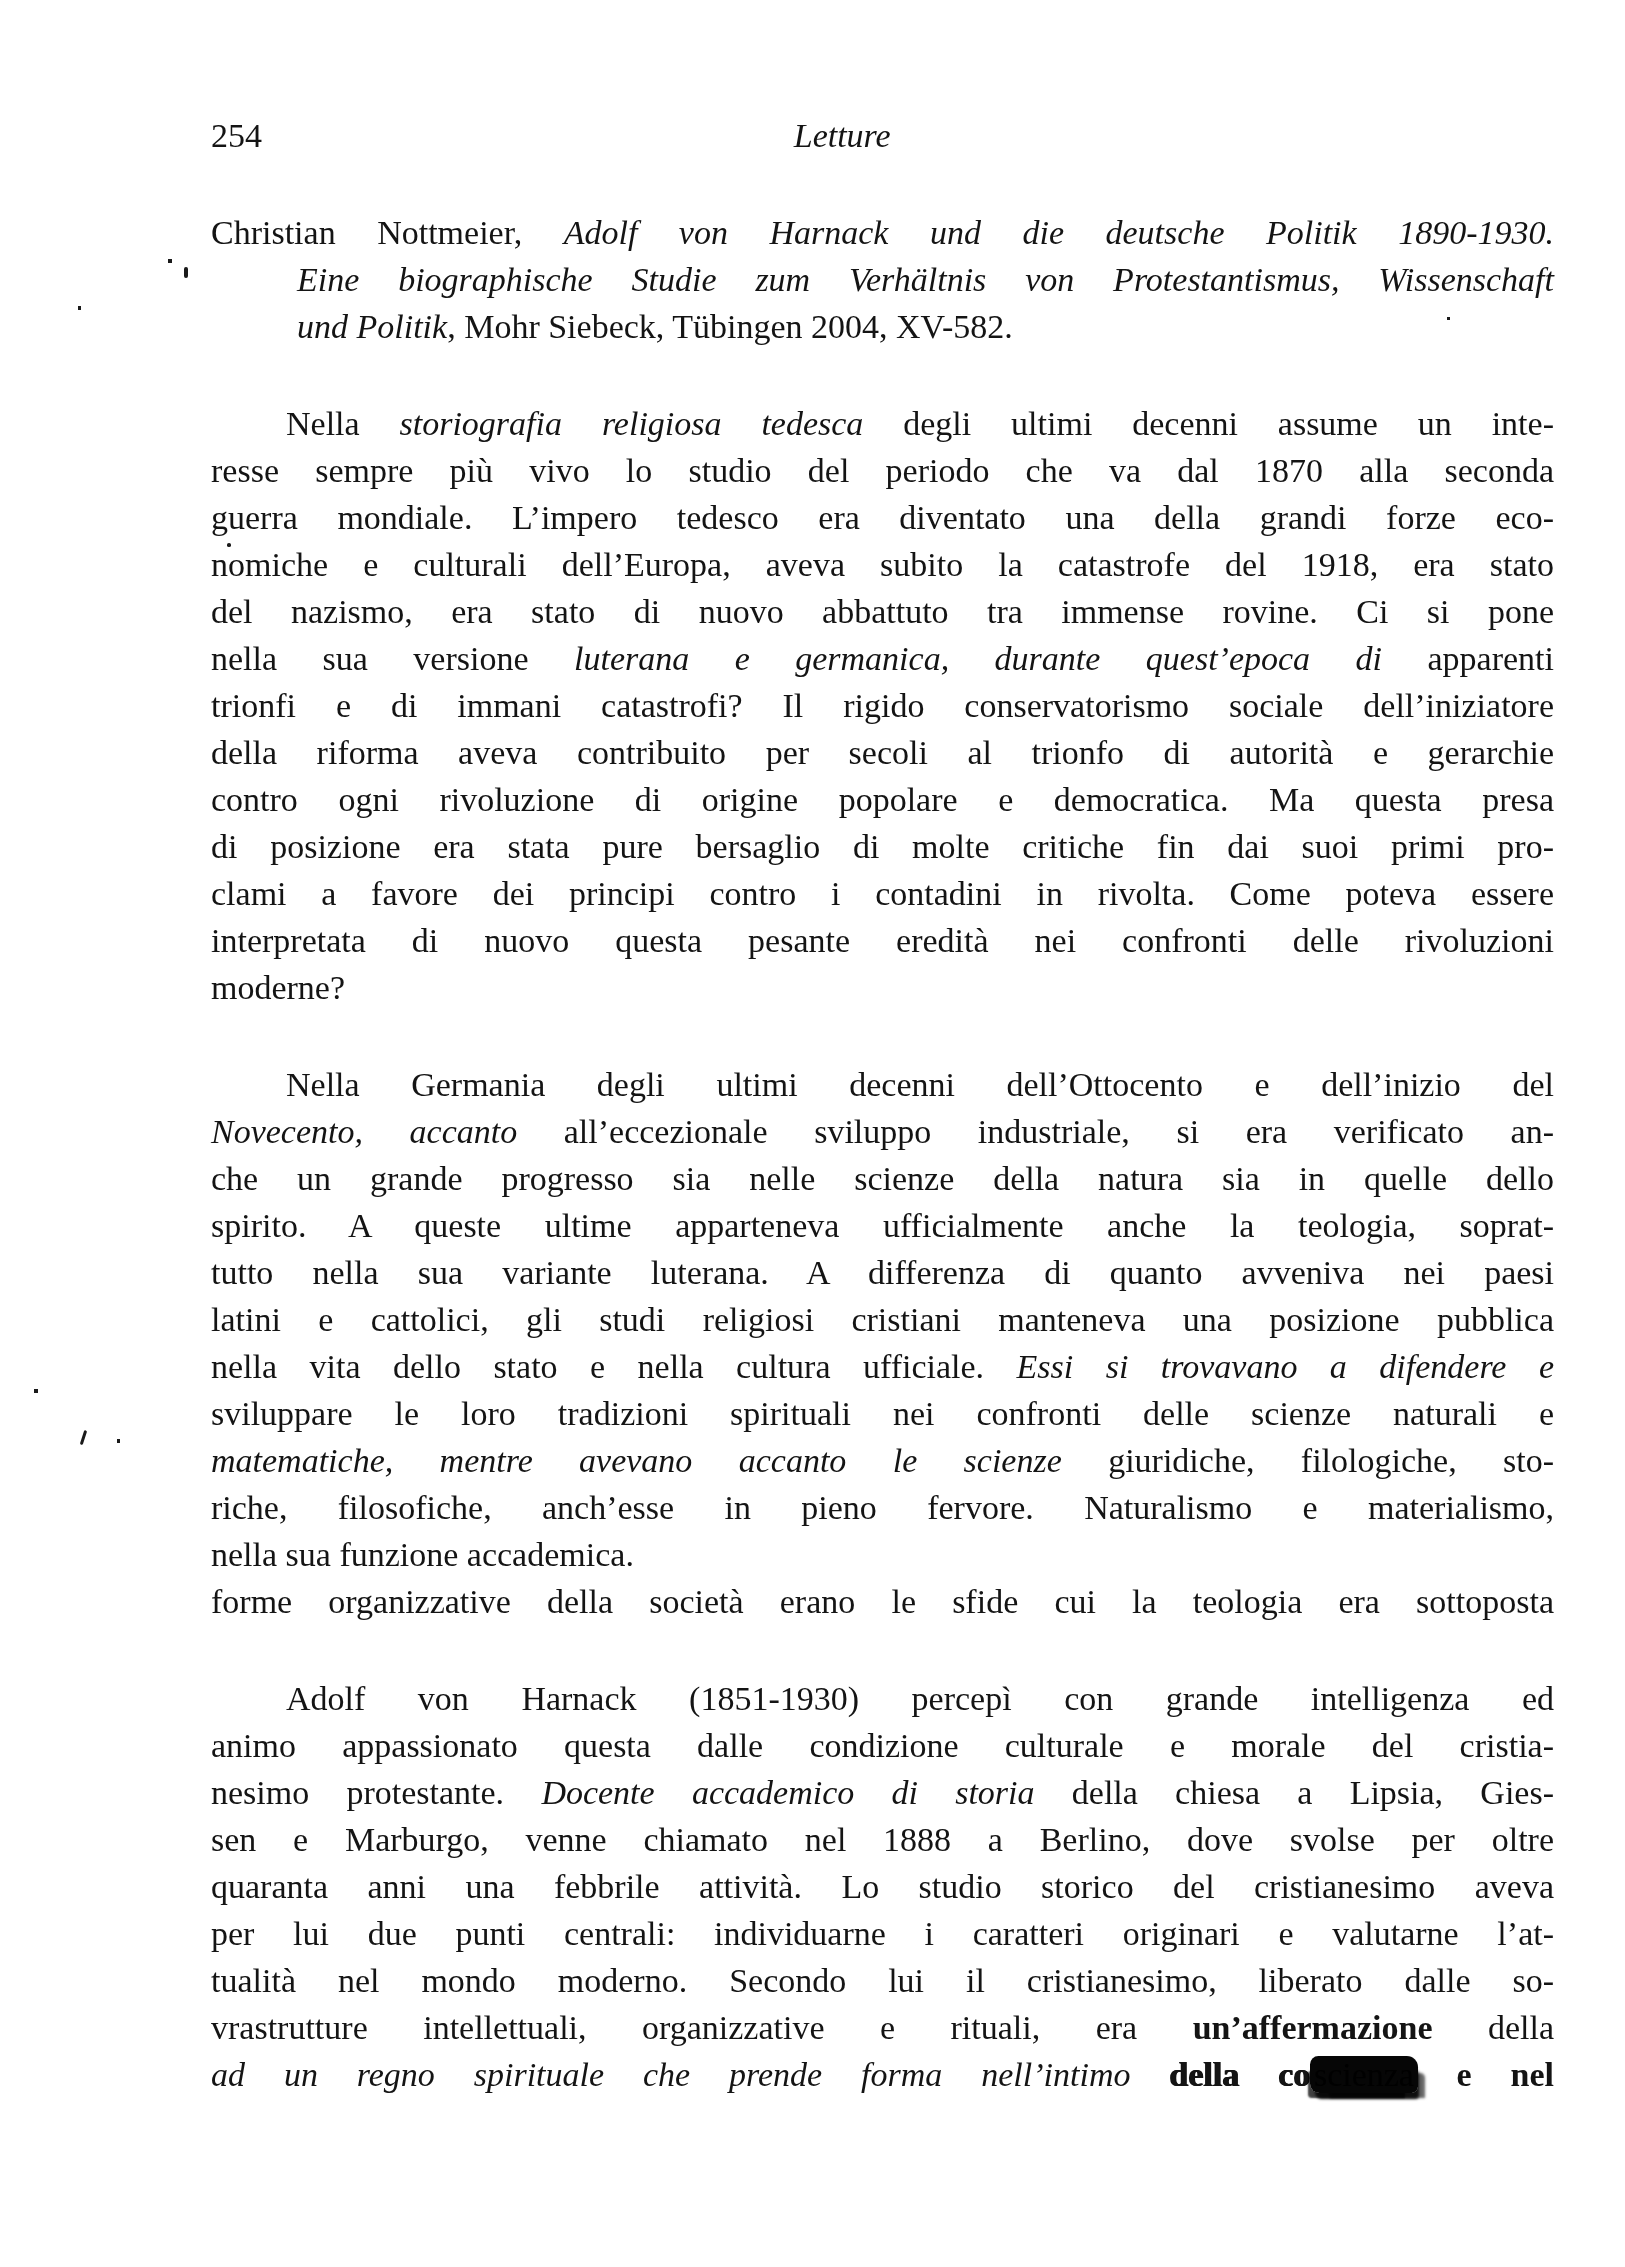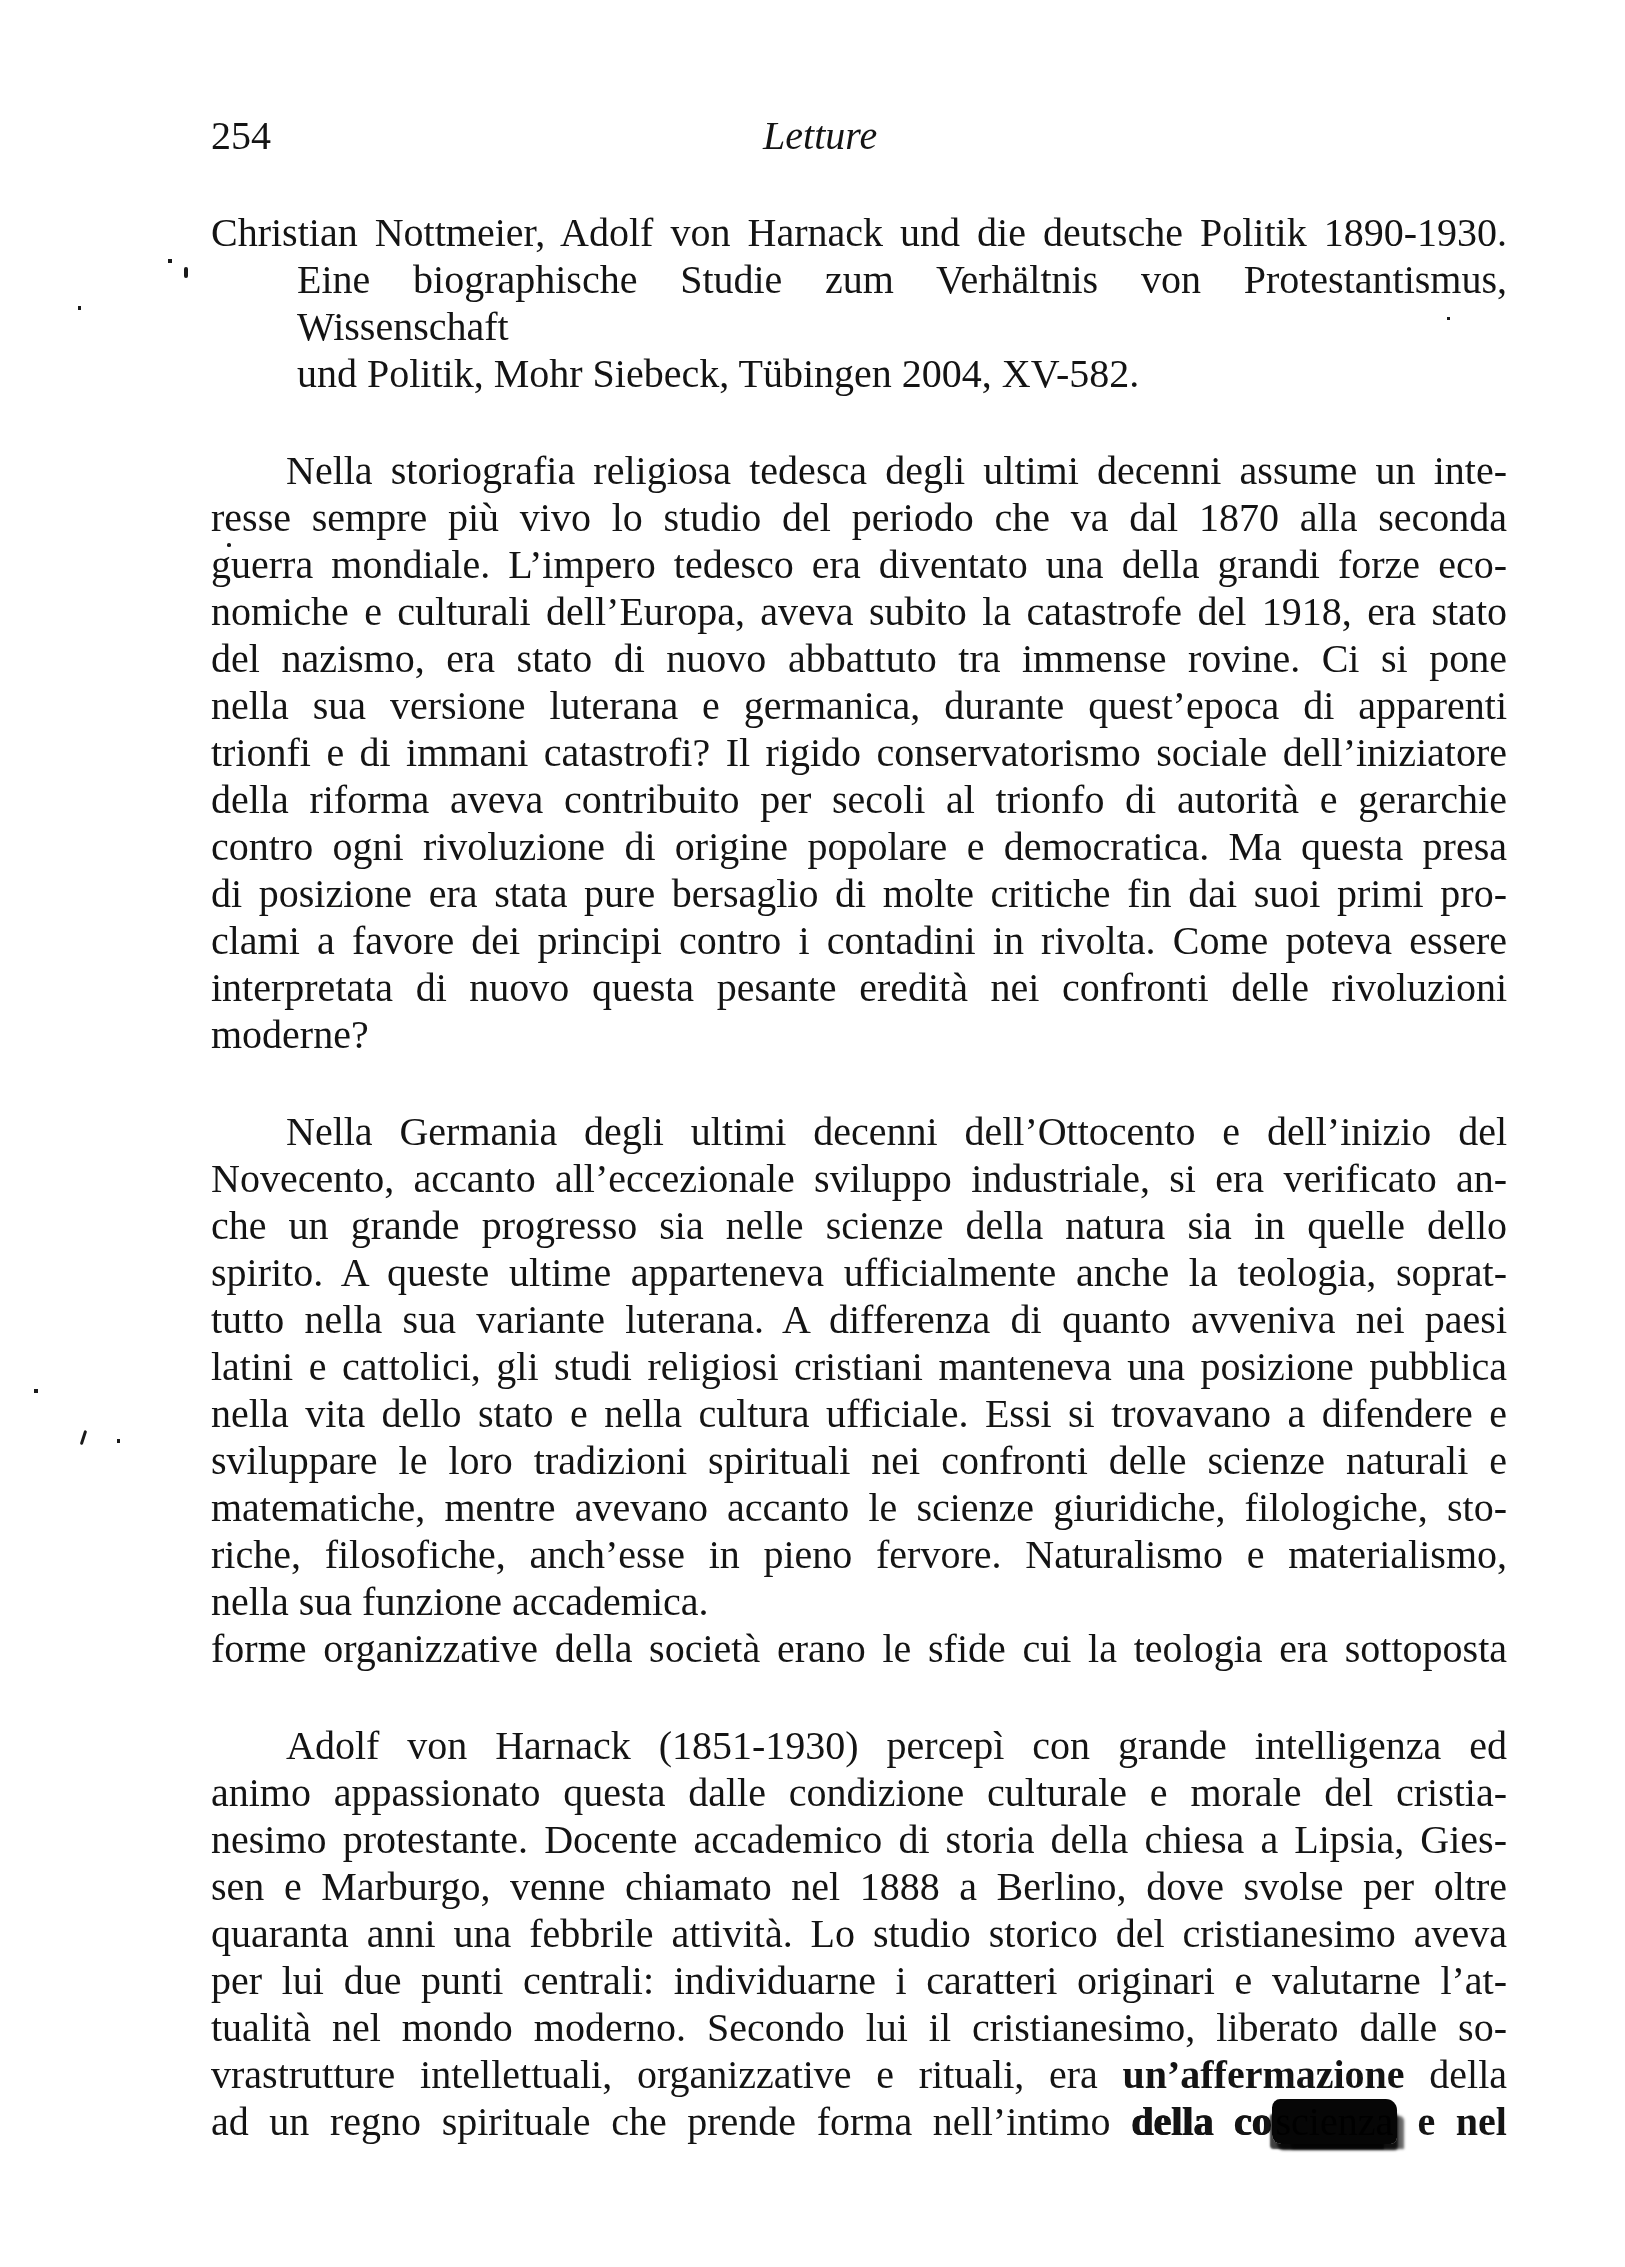--- a/index.html
+++ b/index.html
@@ -3,25 +3,25 @@
 <meta charset="utf-8">
 <style>
   html,body { margin:0; padding:0; background:#ffffff; }
   .page {
     position: relative;
     width: 1626px;
     height: 2267px;
     background: #ffffff;
     color: #141414;
     font-family: "Liberation Serif", "DejaVu Serif", serif;
-    font-size: 40px;
+    font-size: 34px;
     line-height: 47px;
     overflow: hidden;
     box-sizing: border-box;
-    padding: 112px 119px 0 211px;
+    padding: 112px 72px 0 211px;
   }
   .header {
     position: relative;
     height: 47px;
   }
   .page-num {
     position: absolute;
     left: 0; top: 0;
   }
   .running-title {
@@ -37,21 +37,21 @@
     text-align: justify;
     text-align-last: justify;
     white-space: normal;
   }
   .line.last {
     text-align: left;
     text-align-last: left;
   }
   .line.indent  { padding-left: 75px; }
   .line.indent2 { padding-left: 86px; }
-  .i  { }
+  .i  { font-style: italic; }
   .b  { font-weight: 700; }
   .hb { font-weight: 700; text-shadow: 0.7px 0 0 currentColor, -0.5px 0 0 currentColor; }
   .sm {
     color: #000;
     background: #060606;
     border-radius: 8.4px 11.2px 6.5px 9.3px;
     padding: 0 3.7px;
     box-shadow: 2.8px 8.4px 2.8px -2.8px rgba(0,0,0,0.85),
                 -7.5px 10.3px 1.9px -5.6px rgba(0,0,0,0.75),
                 13px 11.2px 2.8px -6.5px rgba(0,0,0,0.6);

